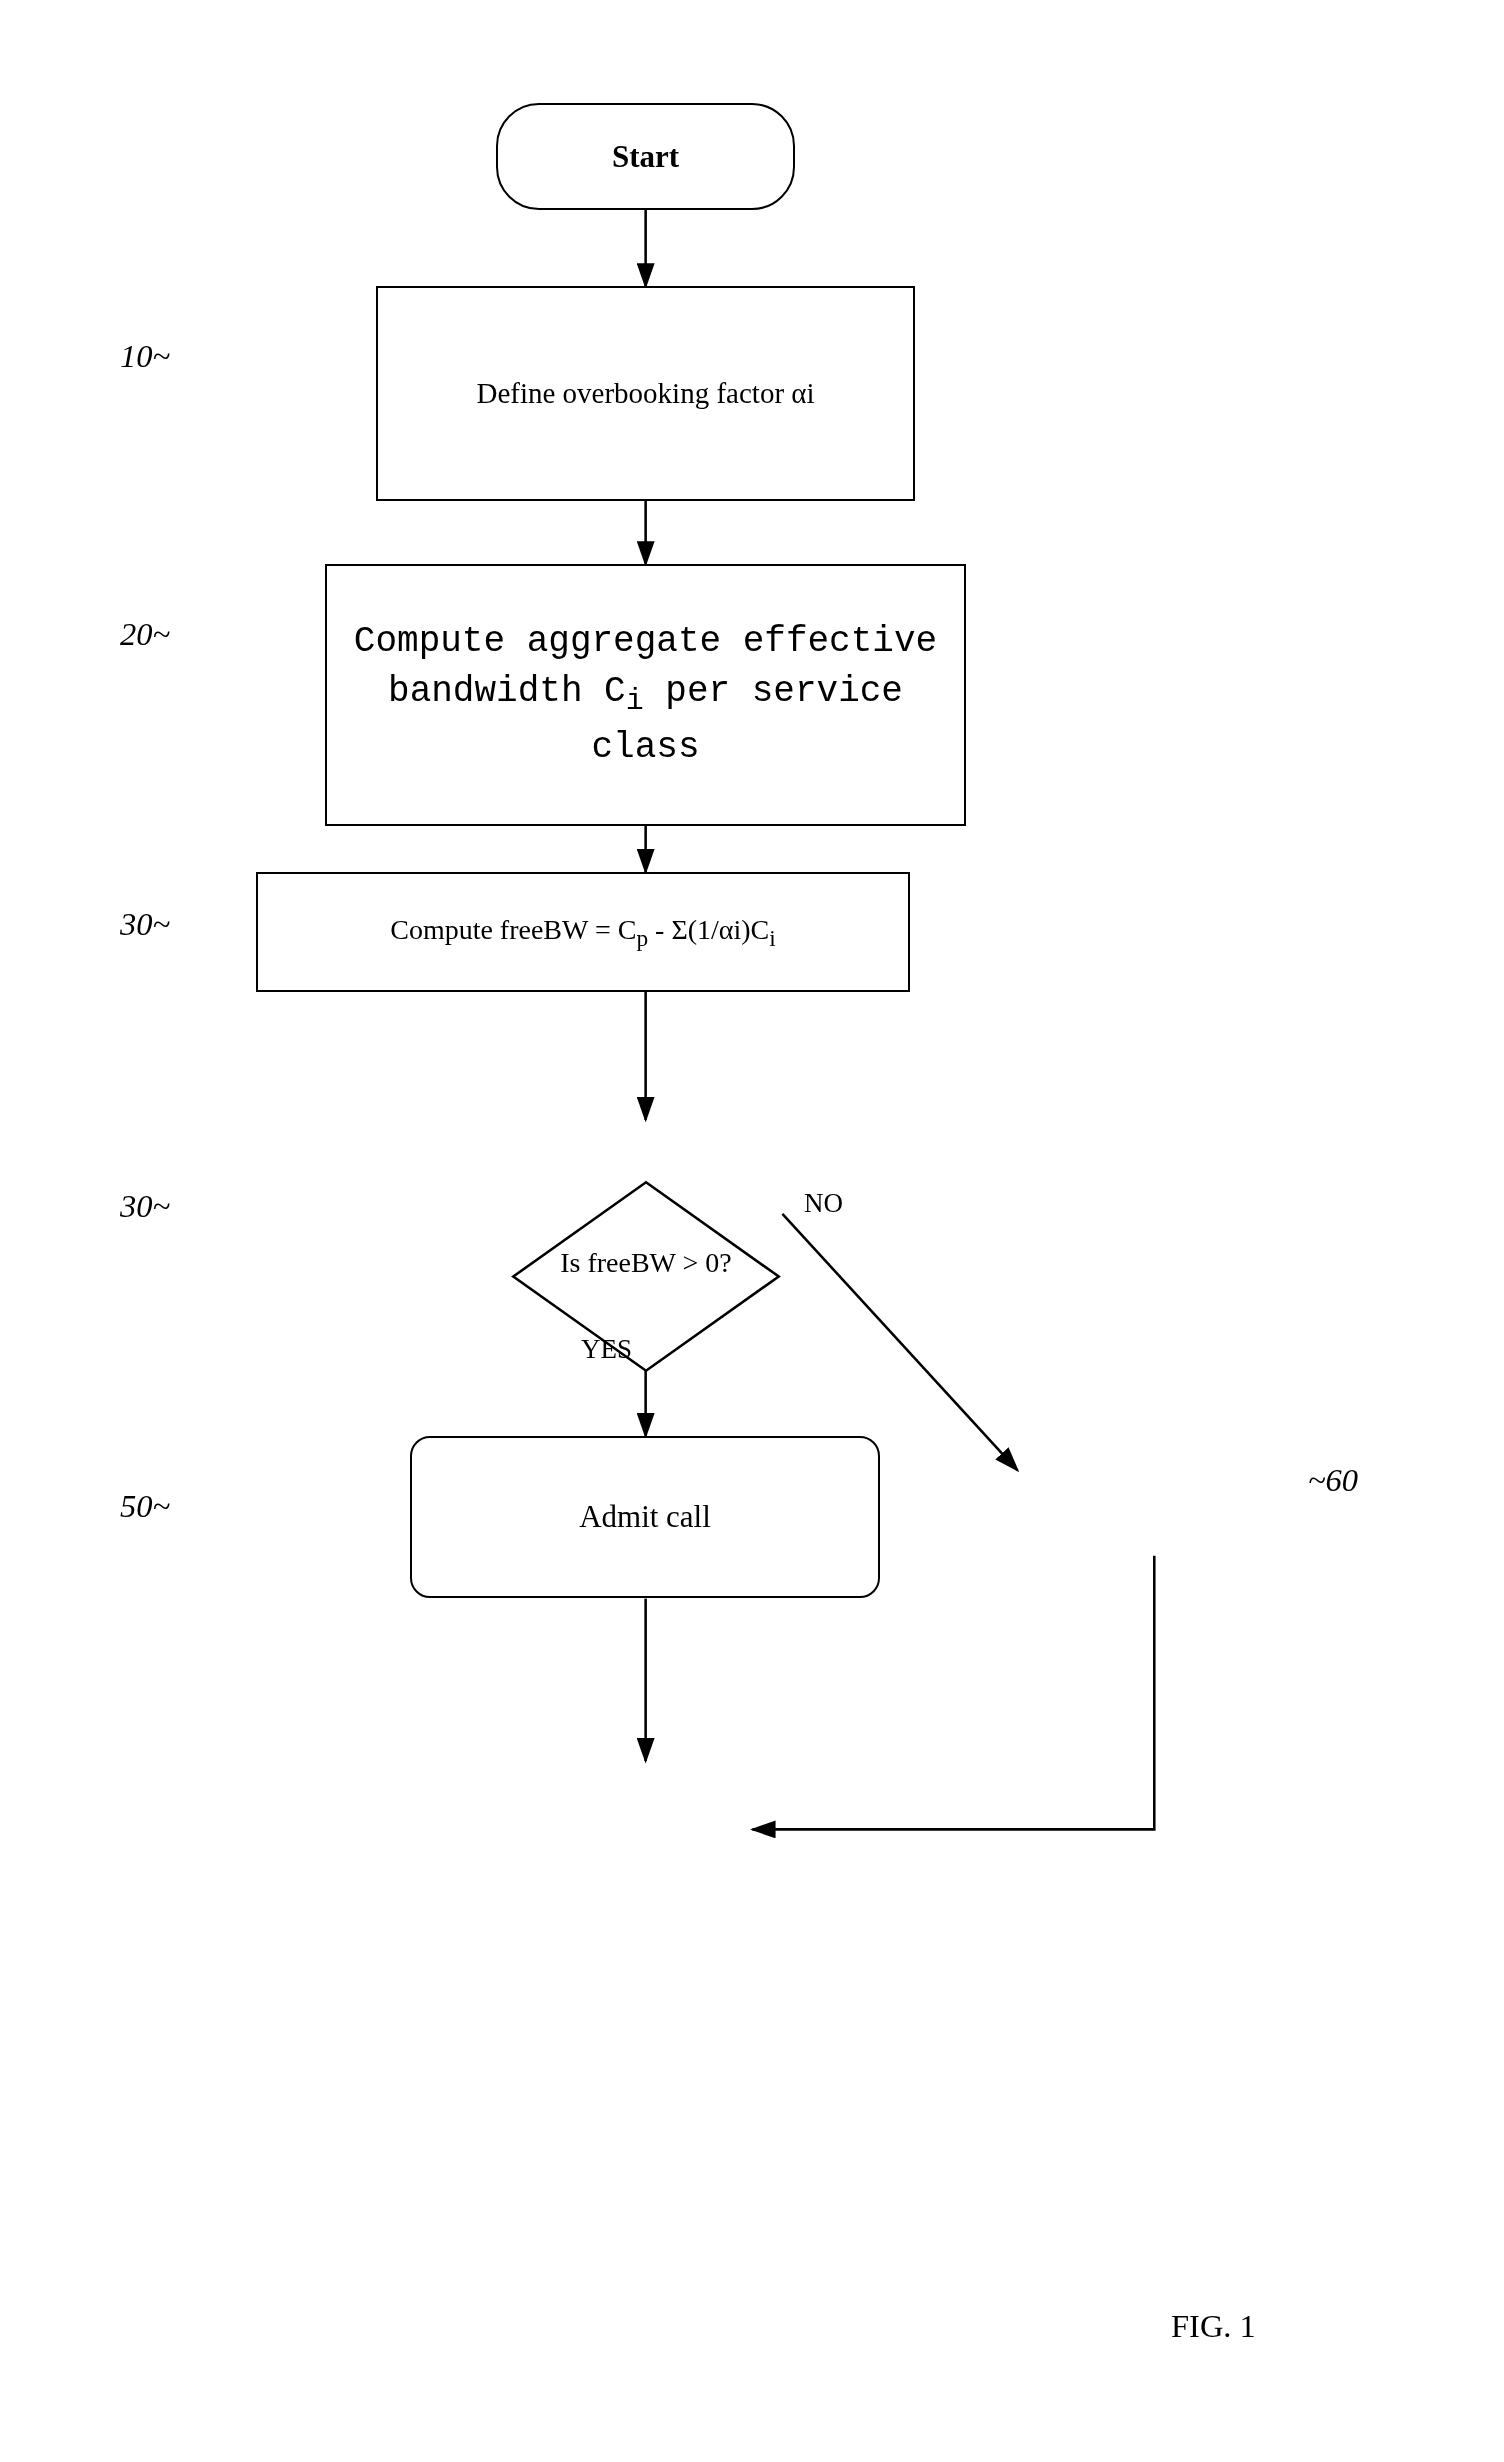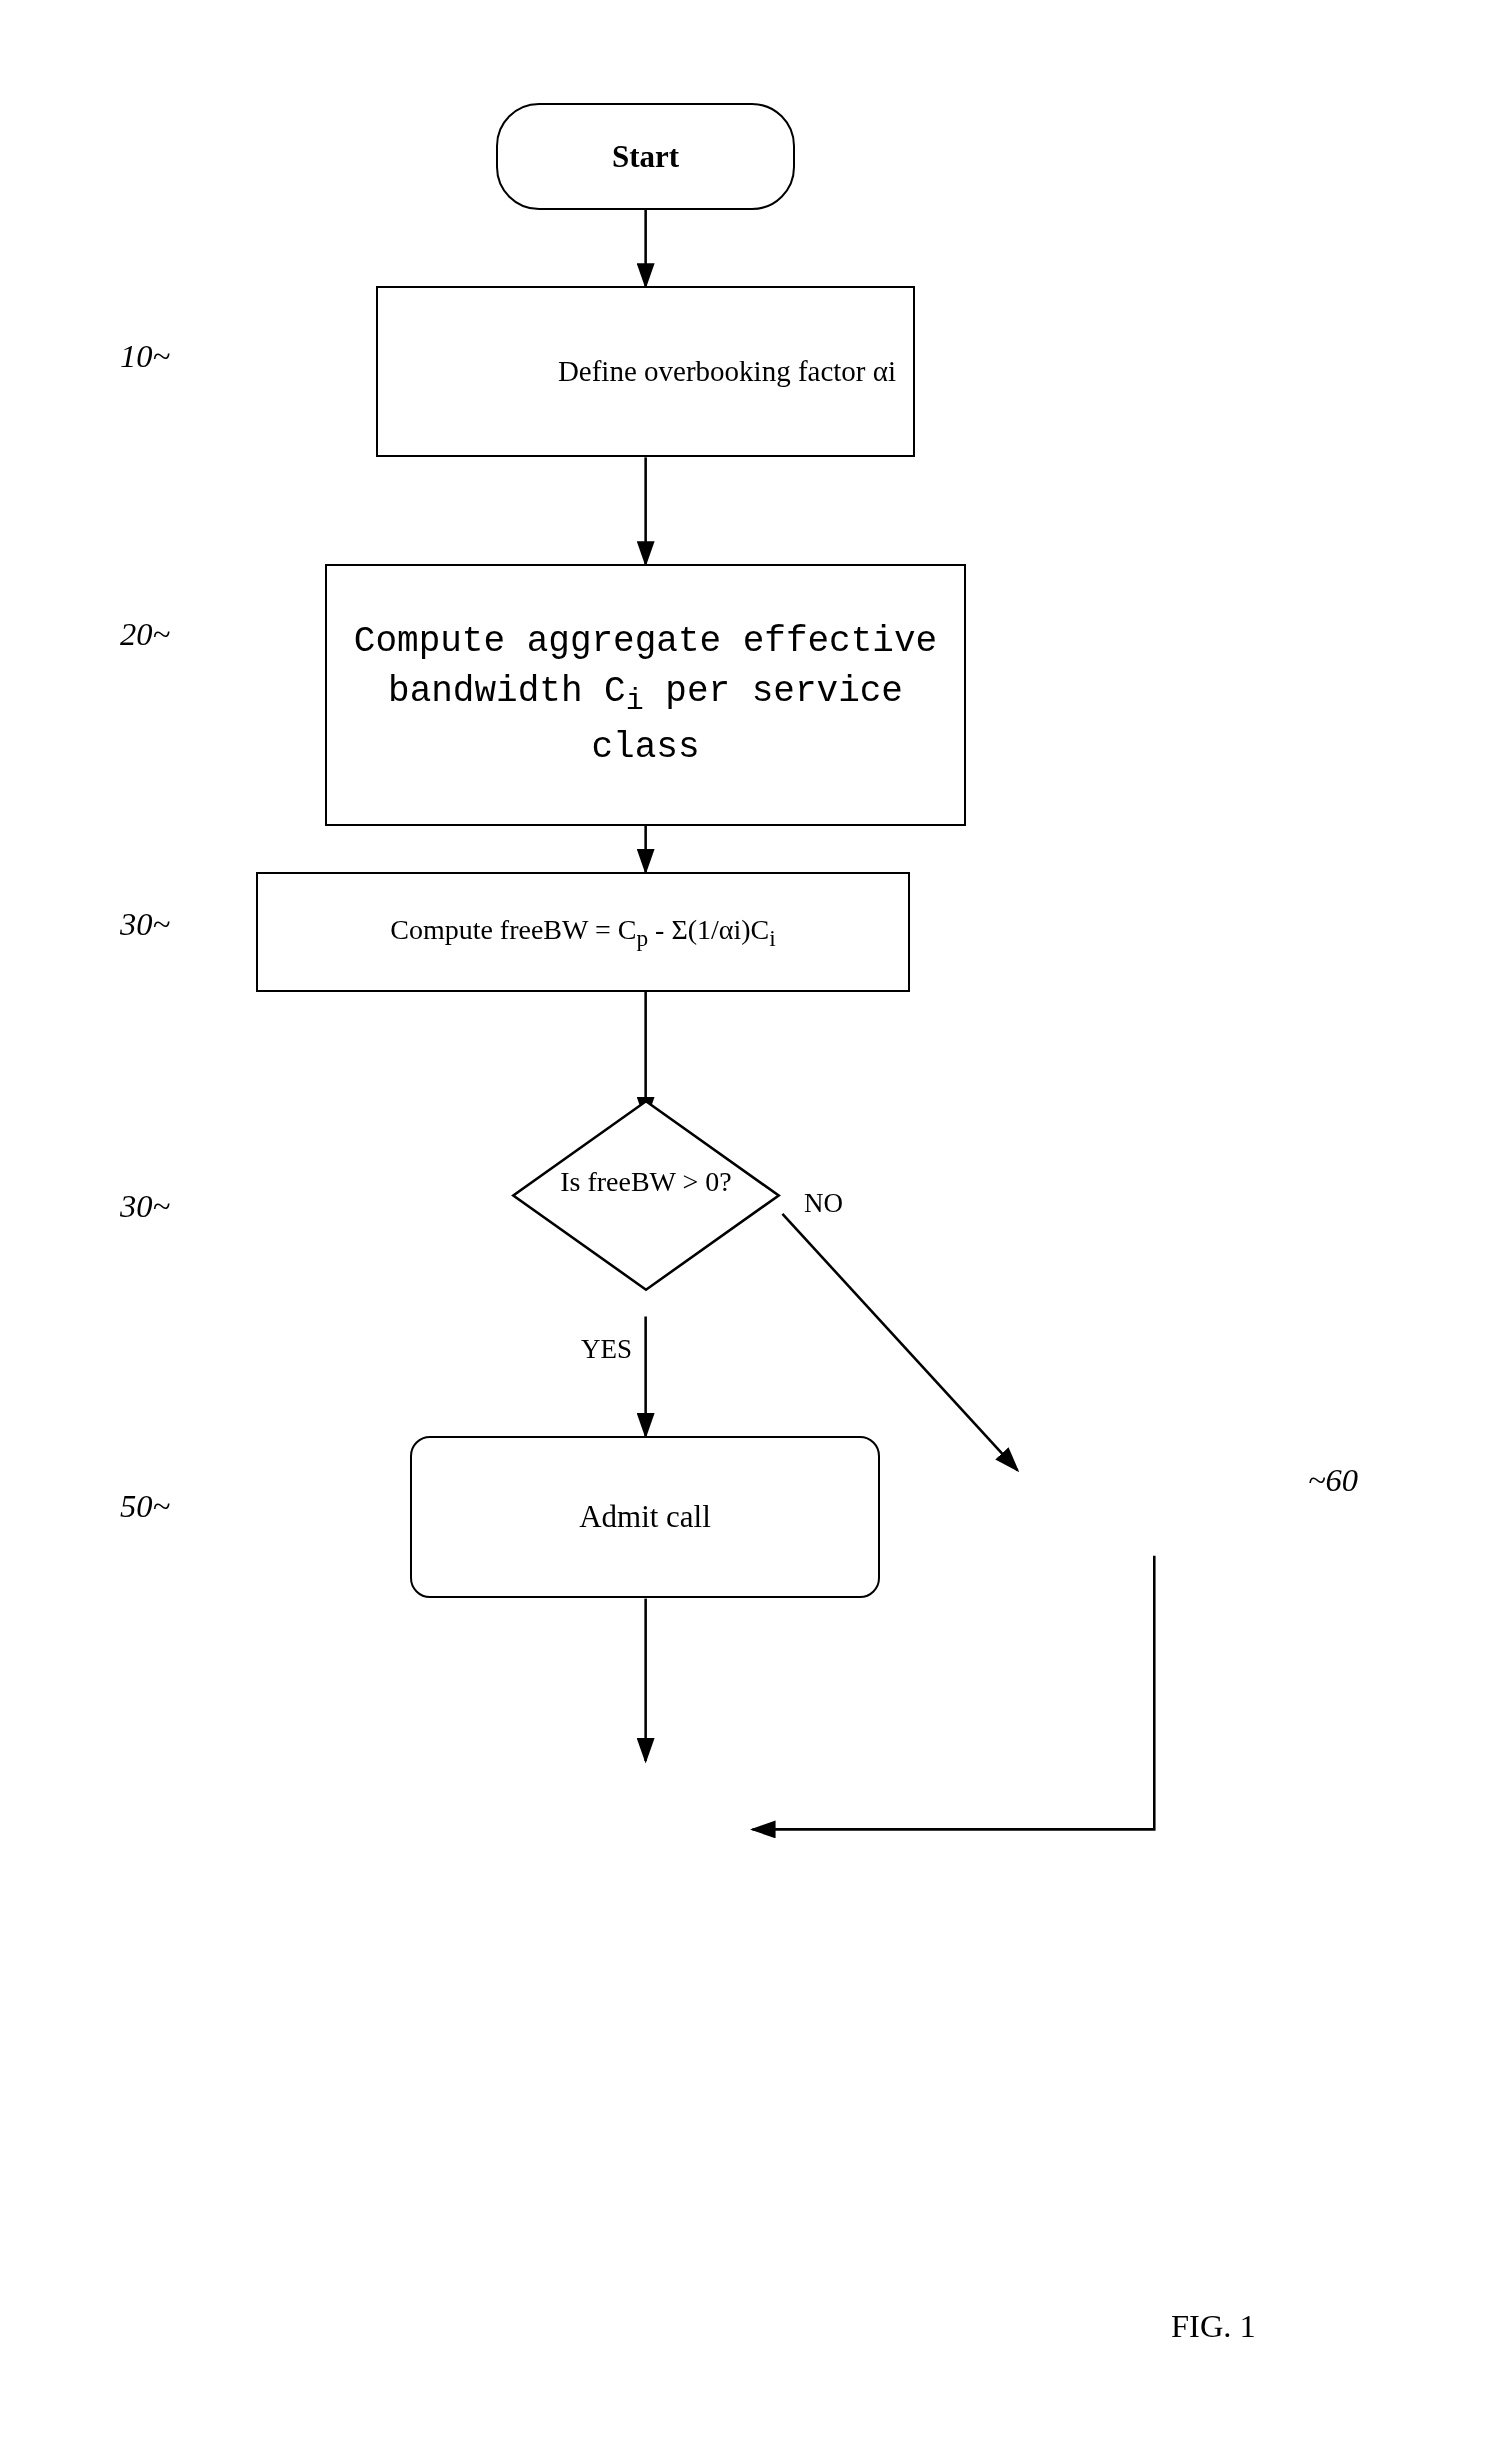--- a/index.html
+++ b/index.html
@@ -140,21 +140,21 @@
   </svg>
 
   <div class="terminal" style="left: 496px; top: 103px; width: 299px; height: 107px; font-weight: bold;">
     <span>Start</span>
   </div>
 
   <div class="step-label" style="left: 120px; top: 338px;">
     <span>10</span>~
   </div>
 
-  <div class="process" style="left: 376px; top: 286px; width: 539px; height: 171px; justify-content: flex-end;">
+  <div class="process" style="left: 376px; top: 286px; width: 539px; height: 215px;">
     <span>Define overbooking factor αi</span>
   </div>
 
   <div class="step-label" style="left: 120px; top: 616px;">
     <span>20</span>~
   </div>
 
   <div class="process" style="left: 325px; top: 564px; width: 641px; height: 262px; font-size: 36px; font-family: Liberation Mono, monospace;">
     <span>Compute aggregate effective<br>bandwidth C<sub>i</sub> per service class</span>
   </div>
@@ -164,21 +164,21 @@
   </div>
 
   <div class="process" style="left: 256px; top: 872px; width: 654px; height: 120px; font-size: 28px;">
     <span>Compute freeBW = C<sub>p</sub> - Σ(1/αi)C<sub>i</sub></span>
   </div>
 
   <div class="step-label" style="left: 120px; top: 1188px;">
     <span>30</span>~
   </div>
 
-  <div class="decision-wrapper" style="left: 509px; top: 1084px; width: 274px; height: 197px;">
+  <div class="decision-wrapper" style="left: 509px; top: 1165px; width: 274px; height: 197px;">
     <div class="decision-diamond">
       <svg width="274" height="197" xmlns="http://www.w3.org/2000/svg" viewBox="0 0 320 230">
         <polygon points="160,5 315,115 160,225 5,115" fill="white" stroke="black" stroke-width="3"></polygon>
       </svg>
       <div class="decision-text">
         Is freeBW &gt; 0?
       </div>
     </div>
   </div>
 

